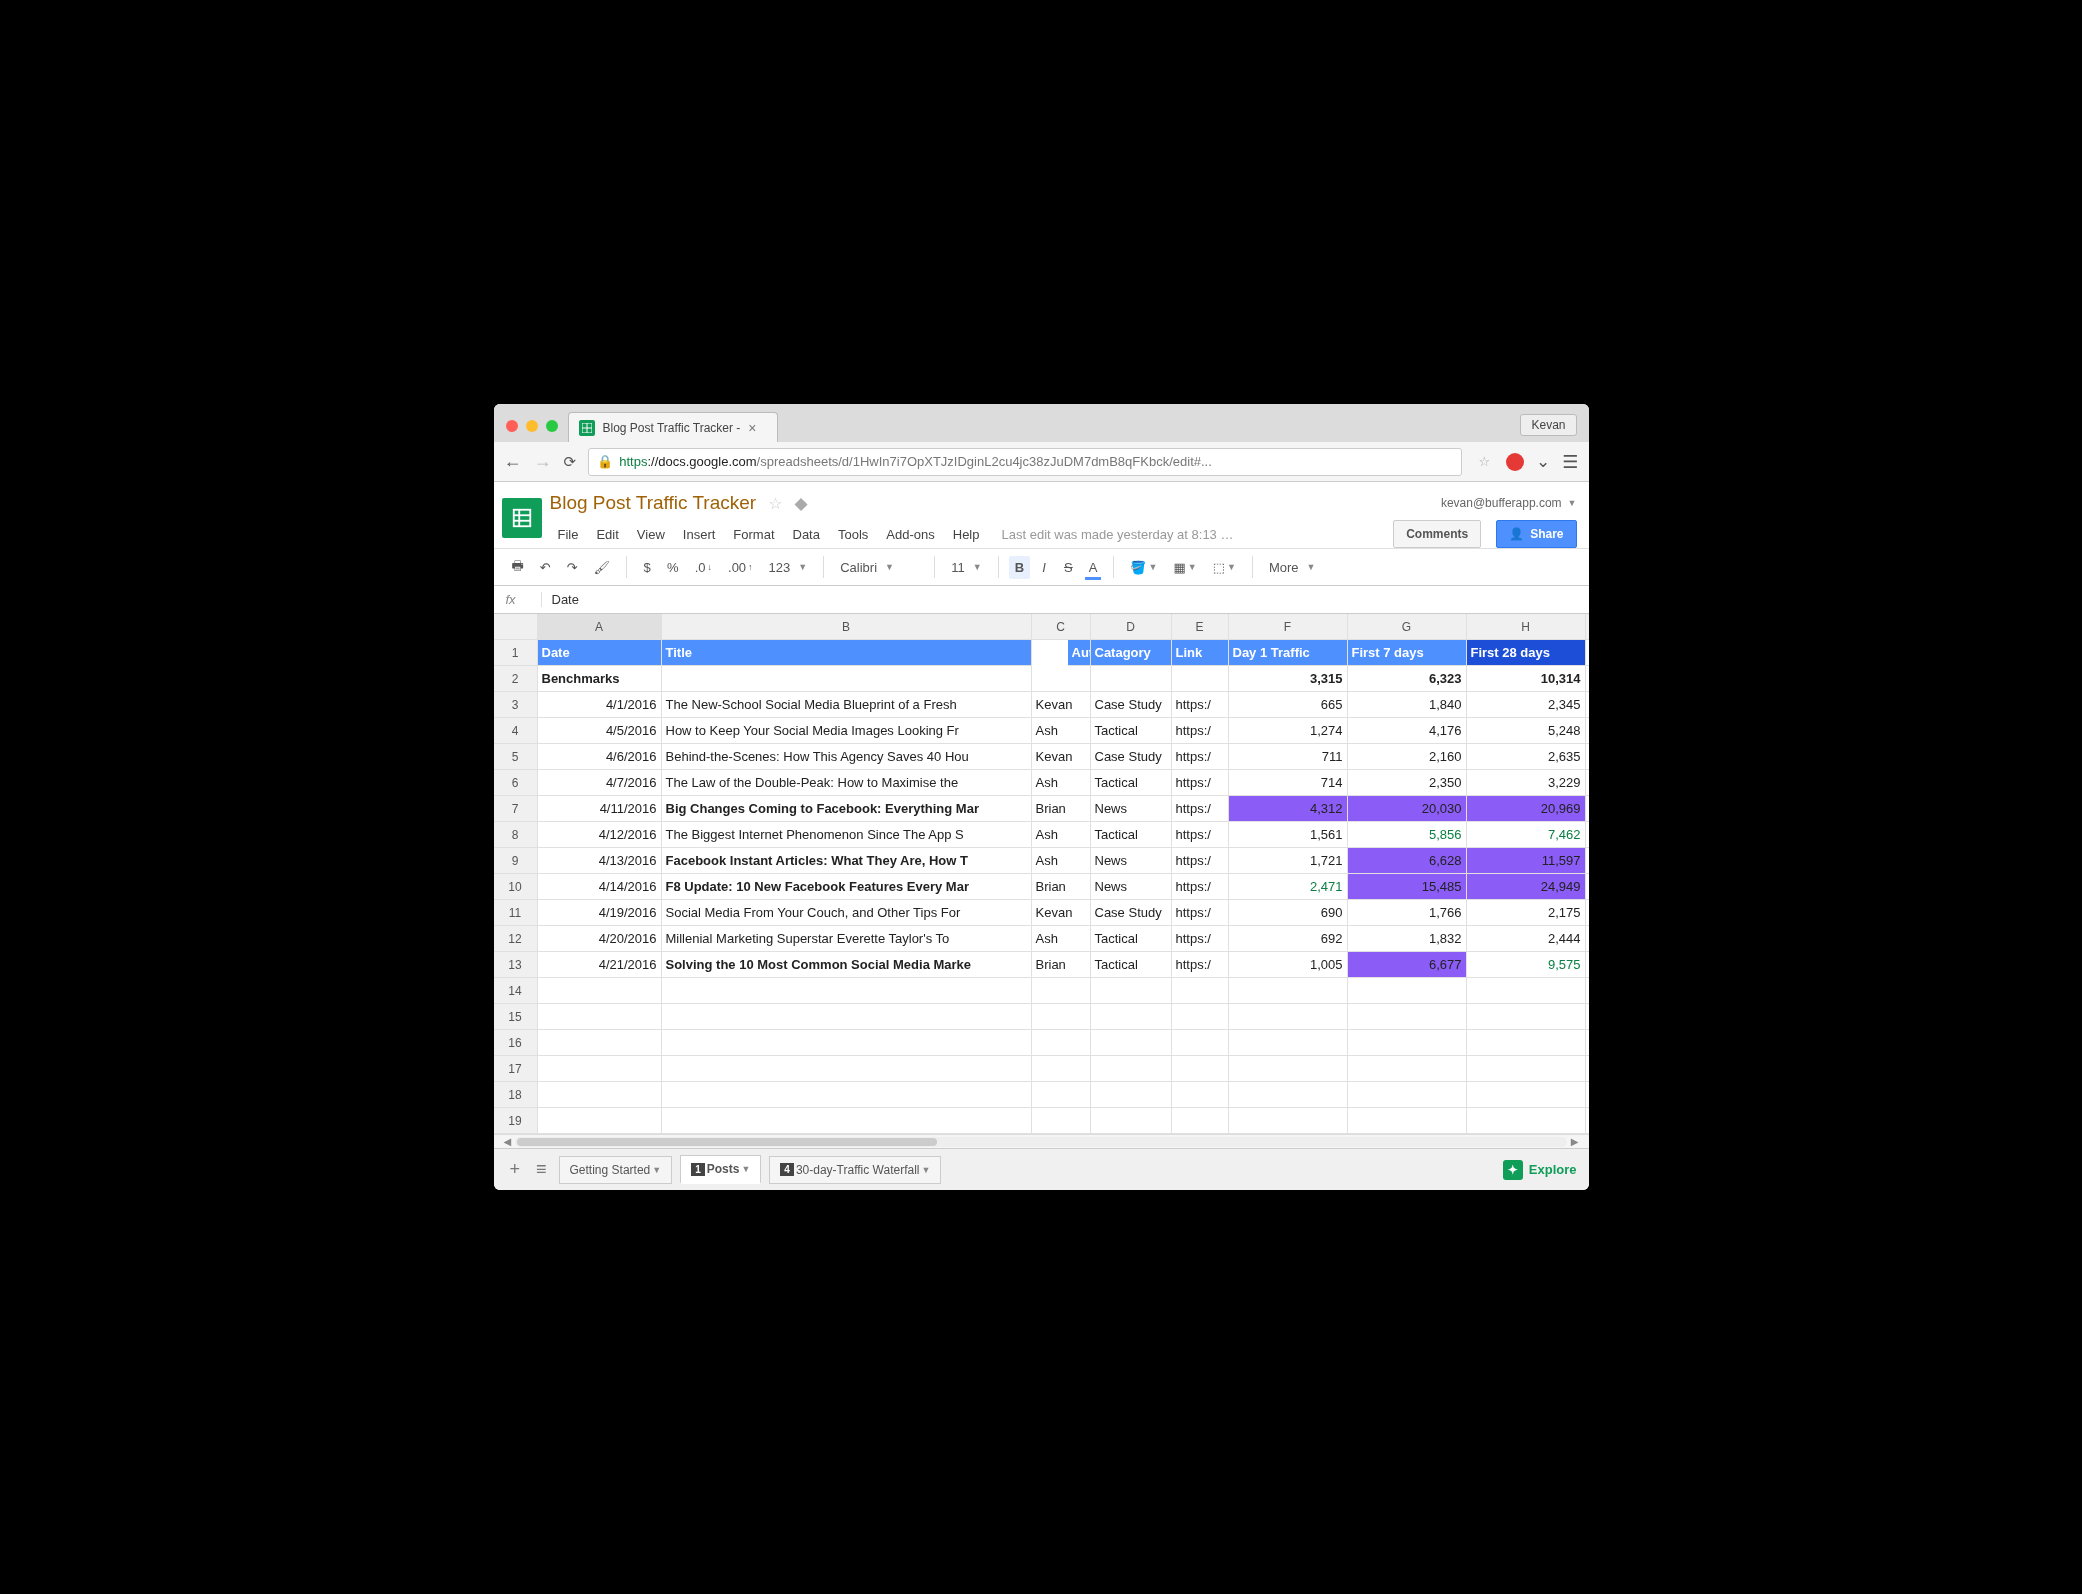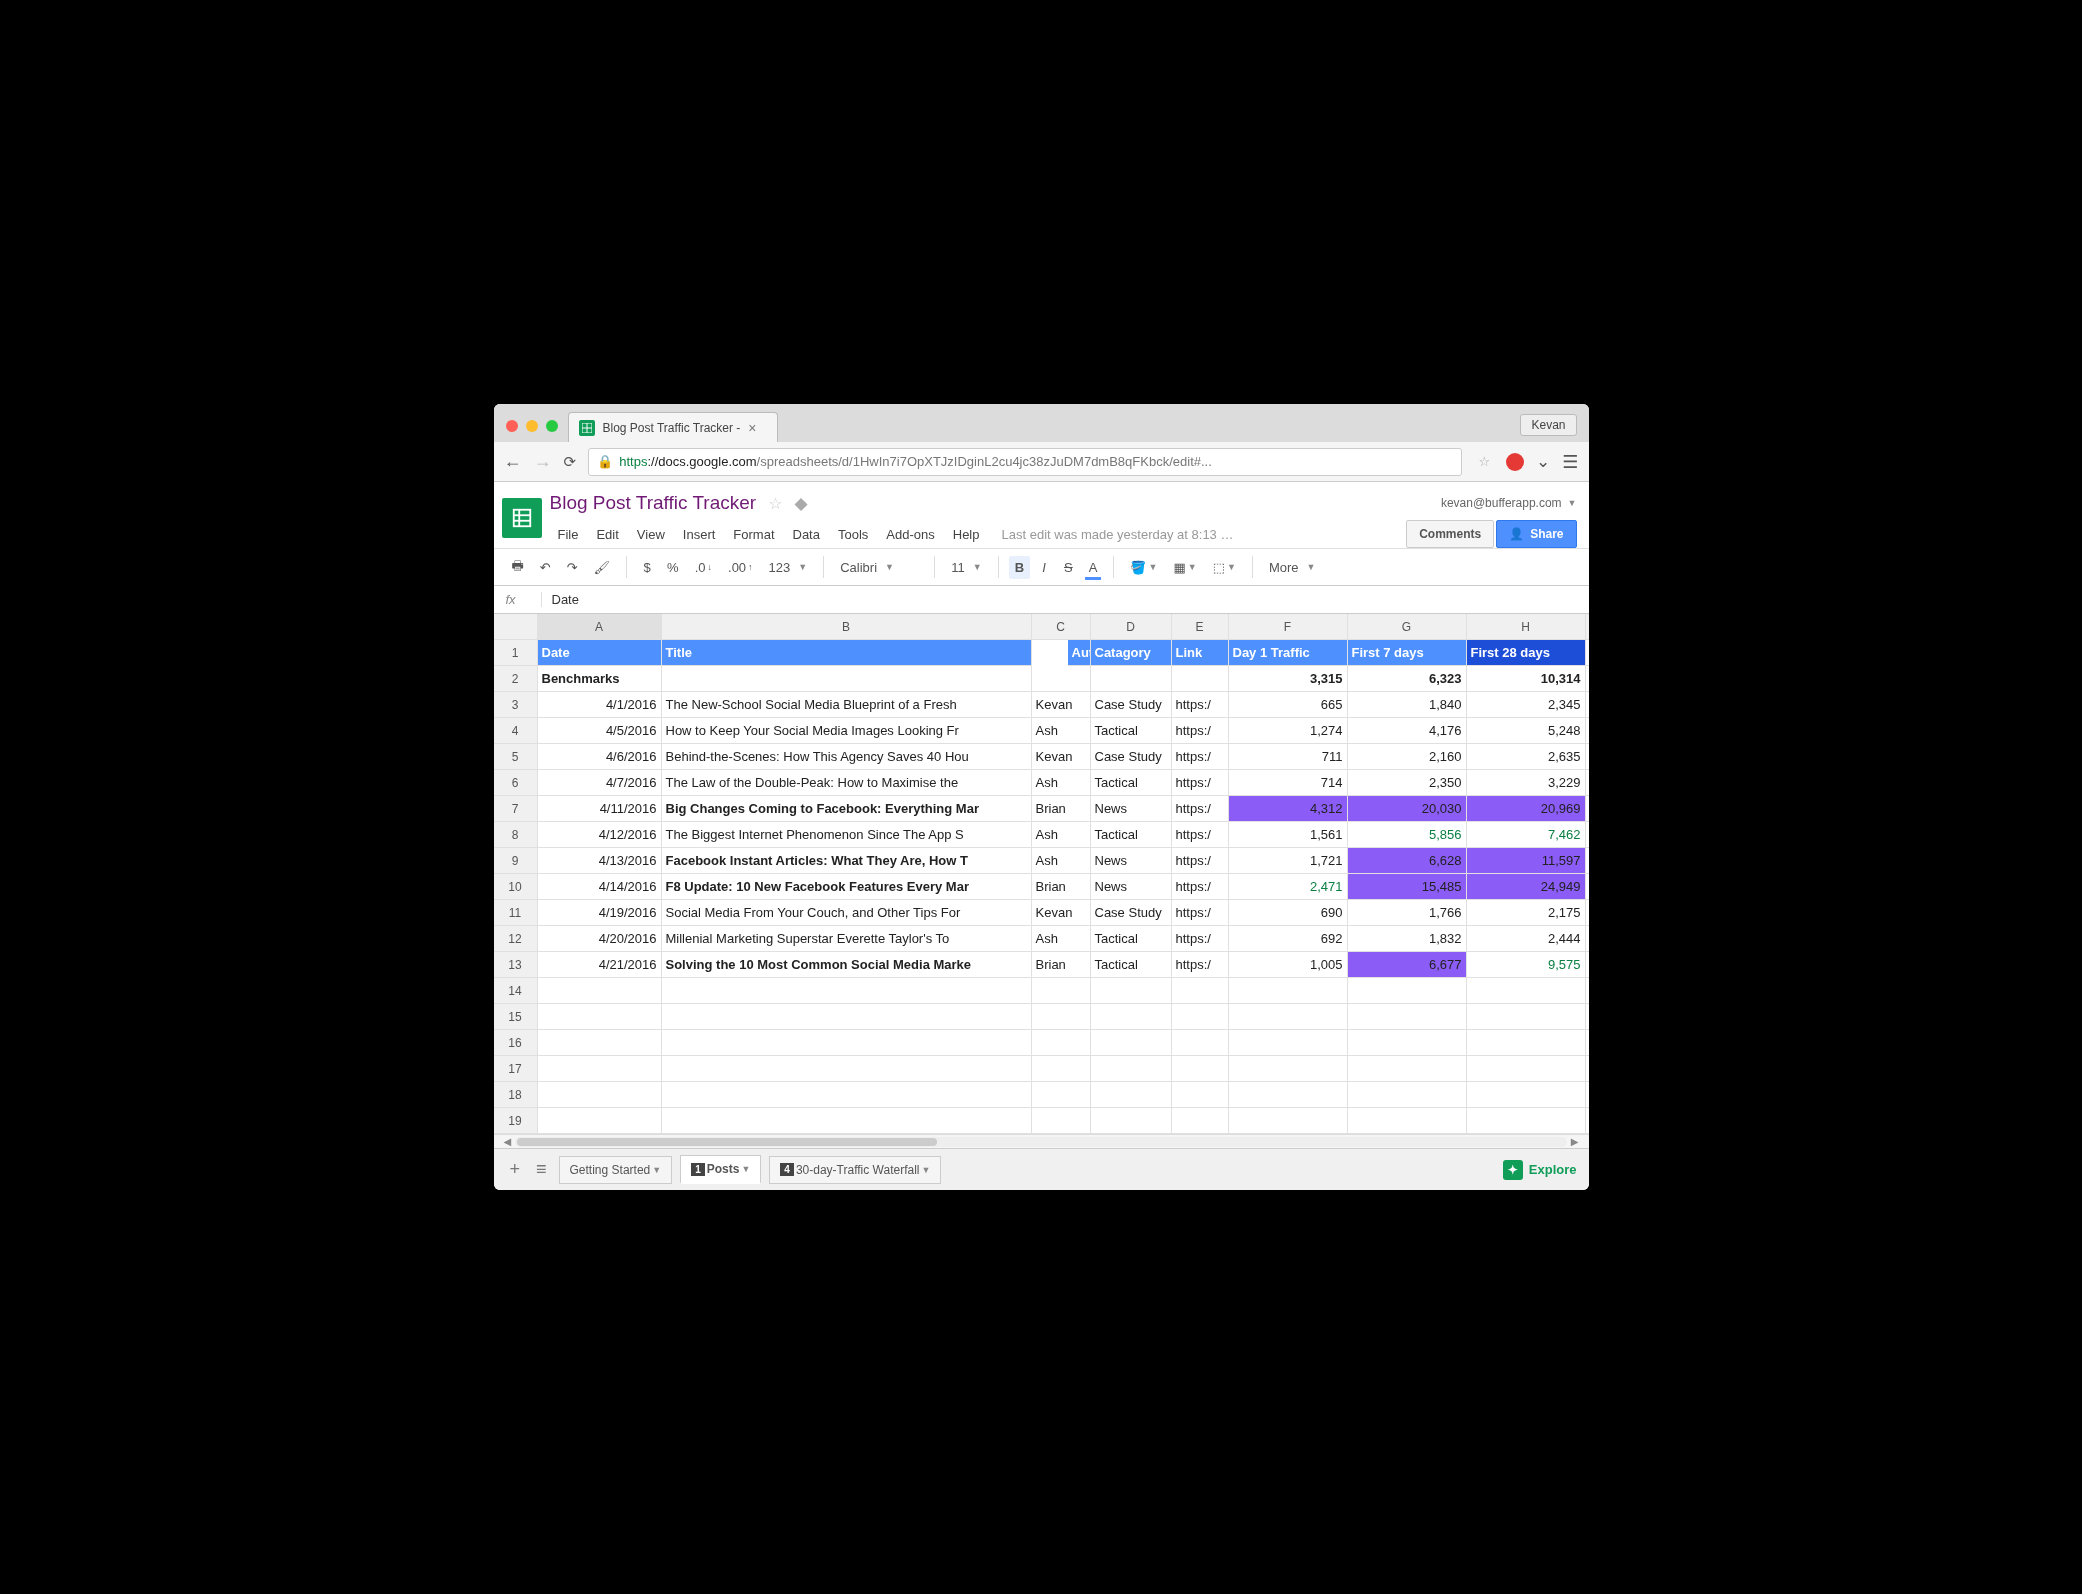--- a/index.html
+++ b/index.html
@@ -32,21 +32,21 @@
 .ext-pocket{color:#555;font-size:17px;}
 .menu-icon{color:#555;font-size:18px;}
 
 
 .sheets-hdr { display:flex; padding:10px 12px 0 0; }
 .sheets-logo { width:56px; display:flex; align-items:flex-start; justify-content:center; padding-top:6px; }
 .sheets-logo-box{width:40px;height:40px;background:#0f9d58;border-radius:2px;display:flex;align-items:center;justify-content:center;}
 .sheets-logo-box svg{width:22px;height:22px;}
 .sheets-hdr-main{flex:1;}
 .title-row{display:flex;align-items:center;gap:12px;}
-.doc-title{font-size:19px;color:#701a75;font-weight:400;}
+.doc-title{font-size:19px;color:#a16207;font-weight:400;}
 .title-star{color:#ccc;font-size:16px;}
 .drive-icon{color:#aaa;font-size:17px;}
 .account-row{margin-left:auto;display:flex;align-items:center;gap:6px;font-size:12px;color:#666;}
 .menus{display:flex;align-items:center;gap:2px;font-size:13px;color:#444;margin-top:6px;}
 .menu-item{padding:4px 8px;}
 .last-edit{color:#999;margin-left:12px;overflow:hidden;text-overflow:ellipsis;white-space:nowrap;max-width:260px;}
 .comments-btn{background:#f5f5f5;border:1px solid #ccc;padding:6px 12px;font-weight:bold;font-size:12px;color:#555;border-radius:2px;}
 .share-btn{background:#4d90fe;color:#fff;border:1px solid #3079ed;padding:6px 12px;font-weight:bold;font-size:12px;border-radius:2px;display:flex;align-items:center;gap:6px;}
 
 
@@ -157,21 +157,21 @@
         <span class="menu-item">File</span>
         <span class="menu-item">Edit</span>
         <span class="menu-item">View</span>
         <span class="menu-item">Insert</span>
         <span class="menu-item">Format</span>
         <span class="menu-item">Data</span>
         <span class="menu-item">Tools</span>
         <span class="menu-item">Add-ons</span>
         <span class="menu-item">Help</span>
         <span class="last-edit">Last edit was made yesterday at 8:13 …</span>
-        <div style="margin-left:auto;display:flex;gap:2px;">
+        <div style="margin-left:auto;display:flex;gap:15px;">
           <button class="comments-btn">Comments</button>
           <button class="share-btn">
               <span>👤</span>
               <span>Share</span>
             </button>
         </div>
       </div>
     </div>
   </div>
 

